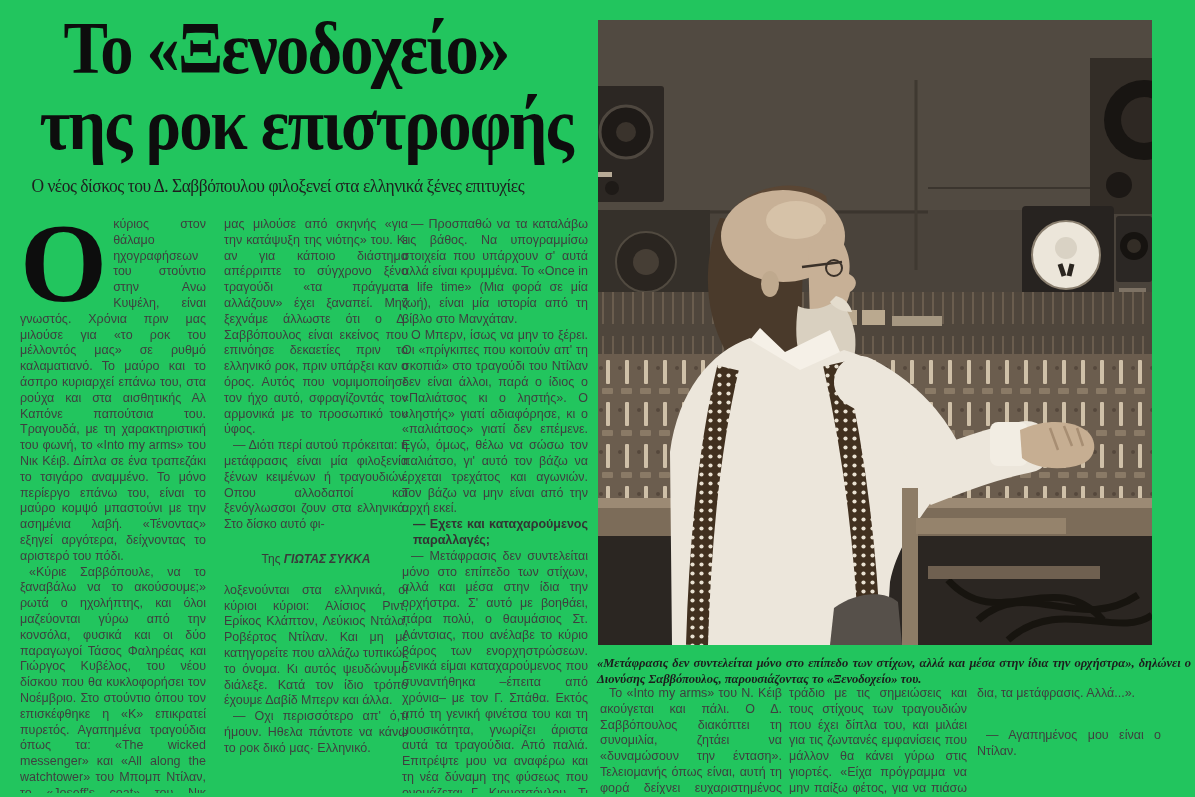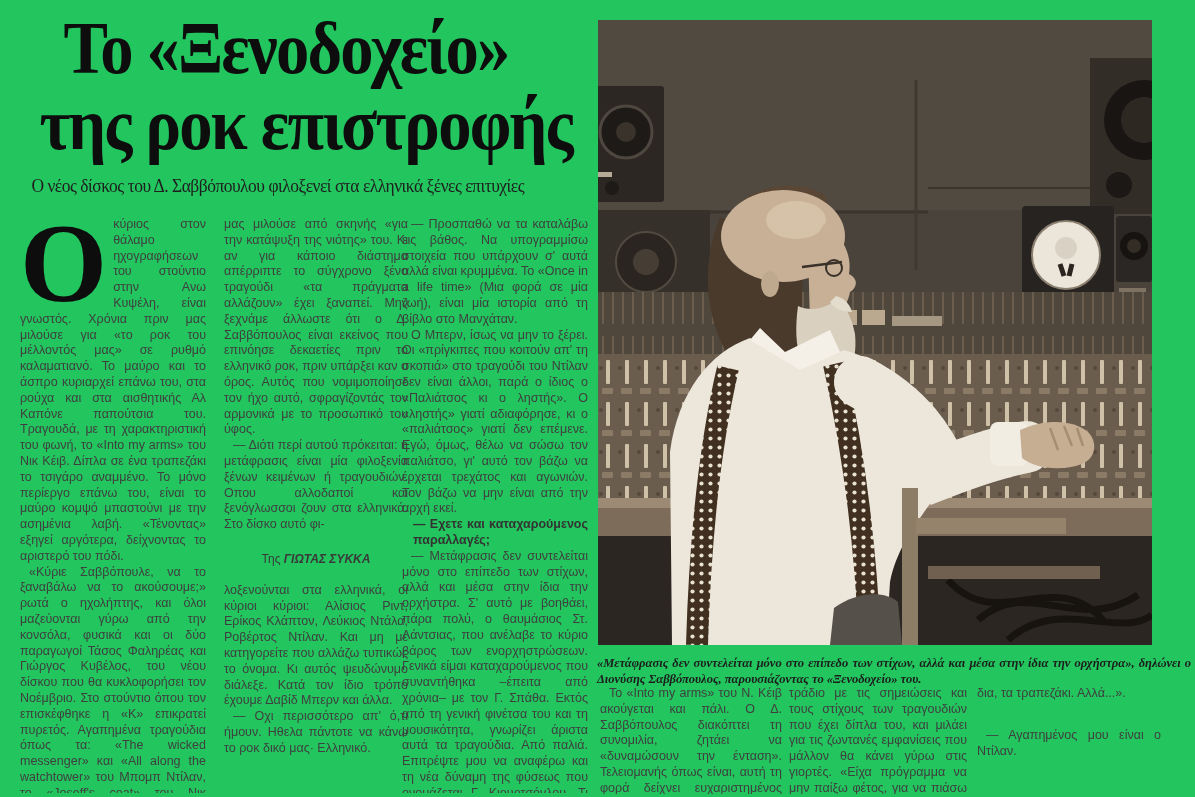--- a/index.html
+++ b/index.html
@@ -188,17 +188,17 @@
 
   <div class="caption">«Μετάφρασις δεν συντελείται μόνο στο επίπεδο των στίχων, αλλά και μέσα στην ίδια την ορχήστρα», δηλώνει ο Διονύσης Σαββόπουλος, παρουσιάζοντας το «Ξενοδοχείο» του.</div>
 
   <section class="bcol bcol1">
       <p class="para">Το «Into my arms» του Ν. Κέιβ ακούγεται και πάλι. Ο  Δ. Σαββόπουλος διακόπτει τη συνομιλία, ζητάει να «δυναμώσουν την ένταση». Τελειομανής όπως είναι, αυτή τη φορά δείχνει ευχαριστημένος από το αποτέλεσμα. Κλείνει το τε-</p>
     </section>
   <section class="bcol bcol2">
       <p class="para flush">τράδιο με τις σημειώσεις και τους στίχους των τραγουδιών που έχει δίπλα του, και μιλάει για τις ζωντανές εμφανίσεις που μάλλον θα κάνει γύρω στις γιορτές. «Είχα πρόγραμμα να μην παίξω φέτος, για να πιάσω και τα άλλα μου τραγού-</p>
     </section>
   <section class="bcol bcol3">
-      <p class="para flush">δια, τα τραπεζάκι. Αλλά...».</p>
+      <p class="para flush">δια, τα μετάφρασις. Αλλά...».</p>
       <p class="para spaced">— Αγαπημένος μου είναι ο Ντίλαν.</p>
     </section>
 
 </div>
 
 </body></html>

